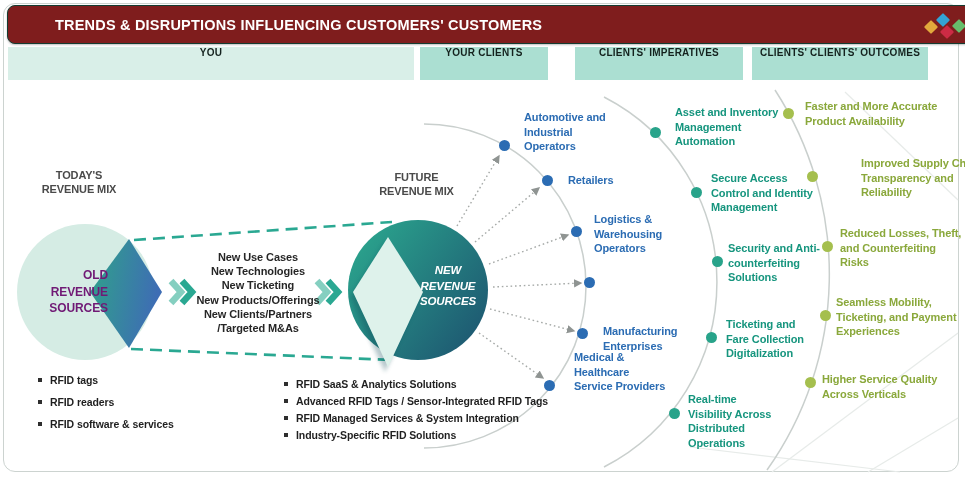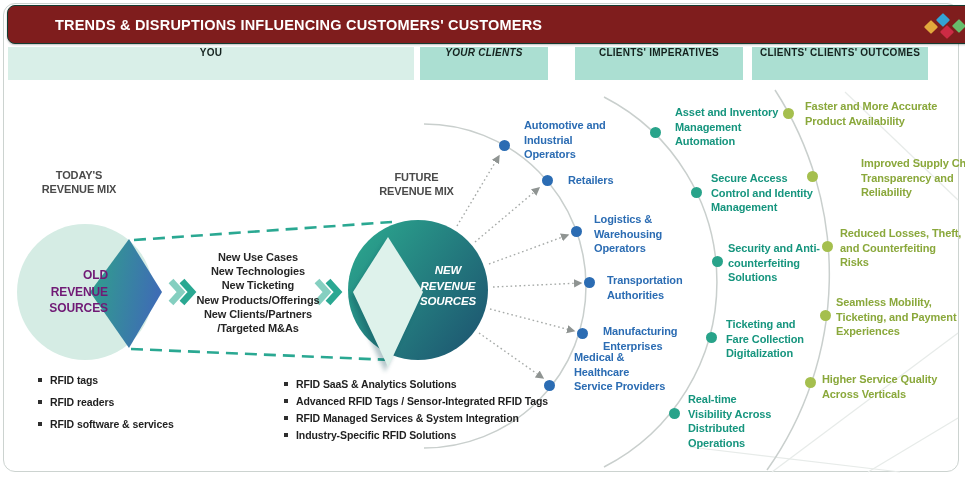--- a/index.html
+++ b/index.html
@@ -56,21 +56,21 @@
       <span class="dmd gold"></span>
       <span class="dmd blu"></span>
       <span class="dmd red"></span>
       <span class="dmd grn"></span>
     </div>
   </div>
 
   <div class="band light" style="left:8px;width:406px;">
       <span>YOU</span>
     </div>
-  <div class="band mint" style="left:420px;width:128px;font-style:italic;">
+  <div class="band mint" style="left:420px;width:128px;">
       <span>YOUR CLIENTS</span>
     </div>
   <div class="band mint" style="left:575px;width:168px;">
       <span>CLIENTS' IMPERATIVES</span>
     </div>
   <div class="band mint" style="left:752px;width:176px;">
       <span>CLIENTS' CLIENTS' OUTCOMES</span>
     </div>
 
   <svg class="diagram" width="965" height="478" viewBox="0 0 965 478">
@@ -188,36 +188,32 @@
       </div>
   </div>
 
   <div class="dot b" style="left:499px;top:140px;"></div>
   <div class="dot b" style="left:542px;top:175px;"></div>
   <div class="dot b" style="left:571px;top:226px;"></div>
   <div class="dot b" style="left:584px;top:277px;"></div>
   <div class="dot b" style="left:577px;top:328px;"></div>
   <div class="dot b" style="left:544px;top:380px;"></div>
 
-  <div class="lbl client" style="left:524px;top:110px;margin-top:8px;">
+  <div class="lbl client" style="left:524px;top:110px;">
     <div>Automotive and</div>
     <div>Industrial</div>
     <div>Operators</div>
   </div>
   <div class="lbl client" style="left:568px;top:173px;">
     <div>Retailers</div>
   </div>
   <div class="lbl client" style="left:594px;top:212px;">
     <div>Logistics &amp;</div>
     <div>Warehousing</div>
     <div>Operators</div>
-  </div>
-  <div class="lbl client" style="left:607px;top:273px;">
-    <div>Transportation</div>
-    <div>Authorities</div>
   </div>
   <div class="lbl client" style="left:603px;top:324px;">
     <div>Manufacturing</div>
     <div>Enterprises</div>
   </div>
   <div class="lbl client" style="left:574px;top:350px;">
     <div>Medical &amp;</div>
     <div>Healthcare</div>
     <div>Service Providers</div>
   </div>

